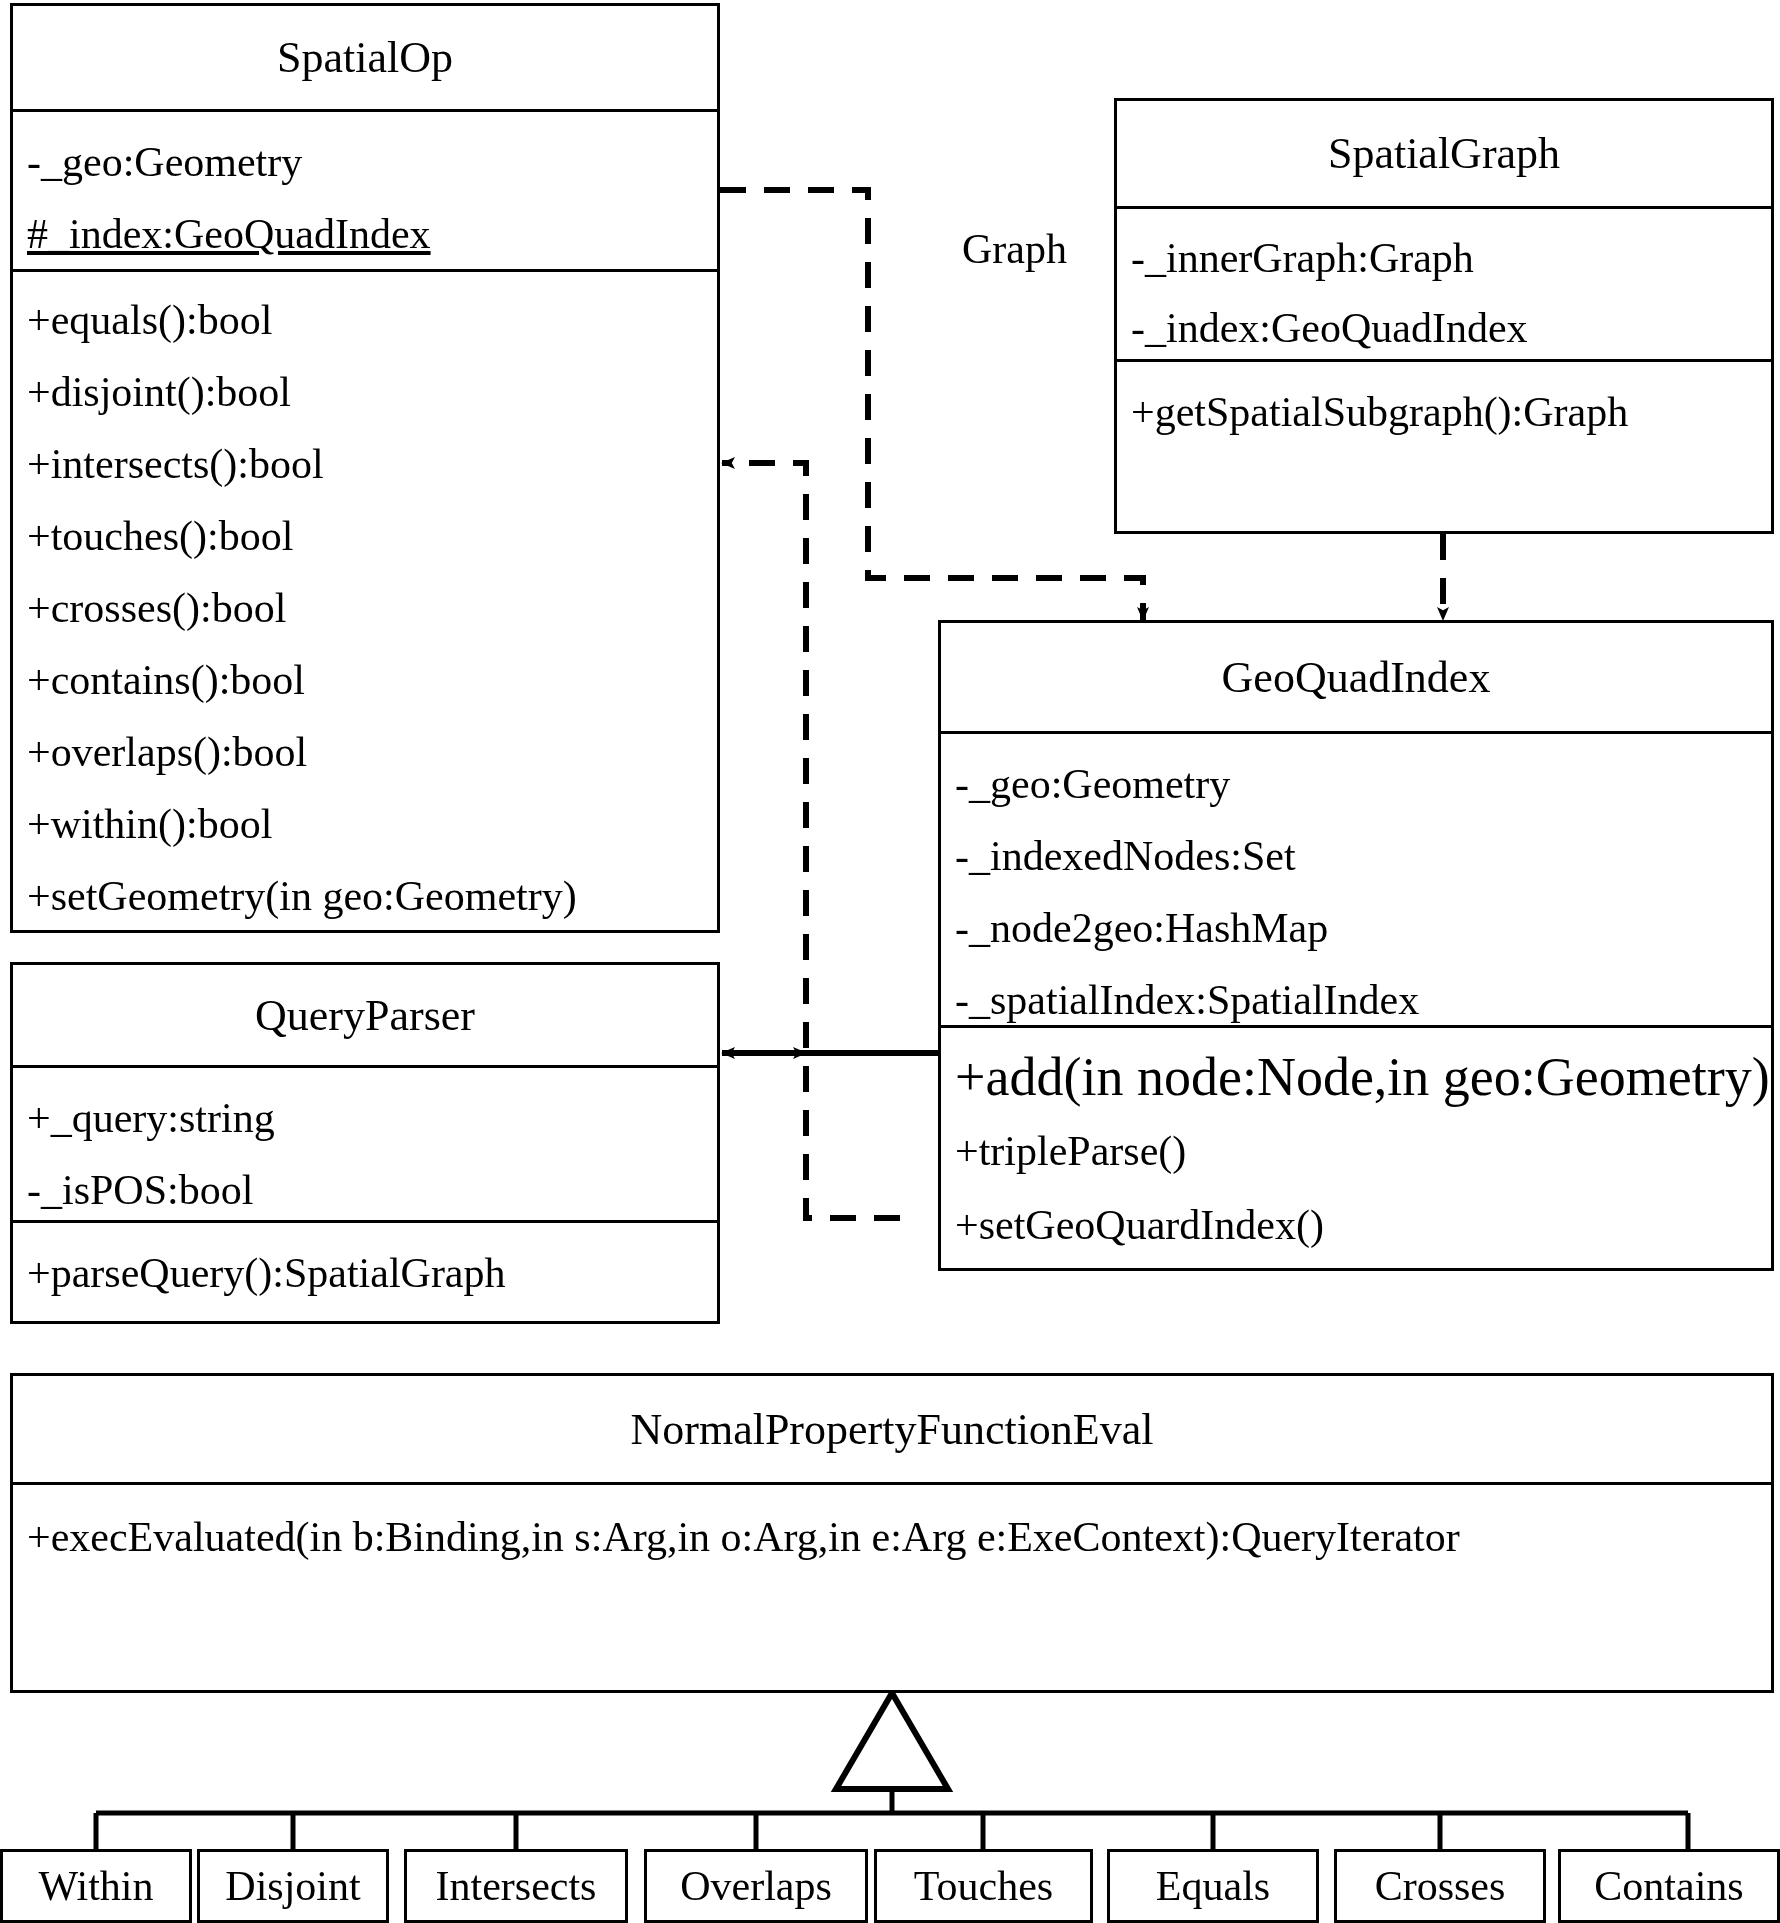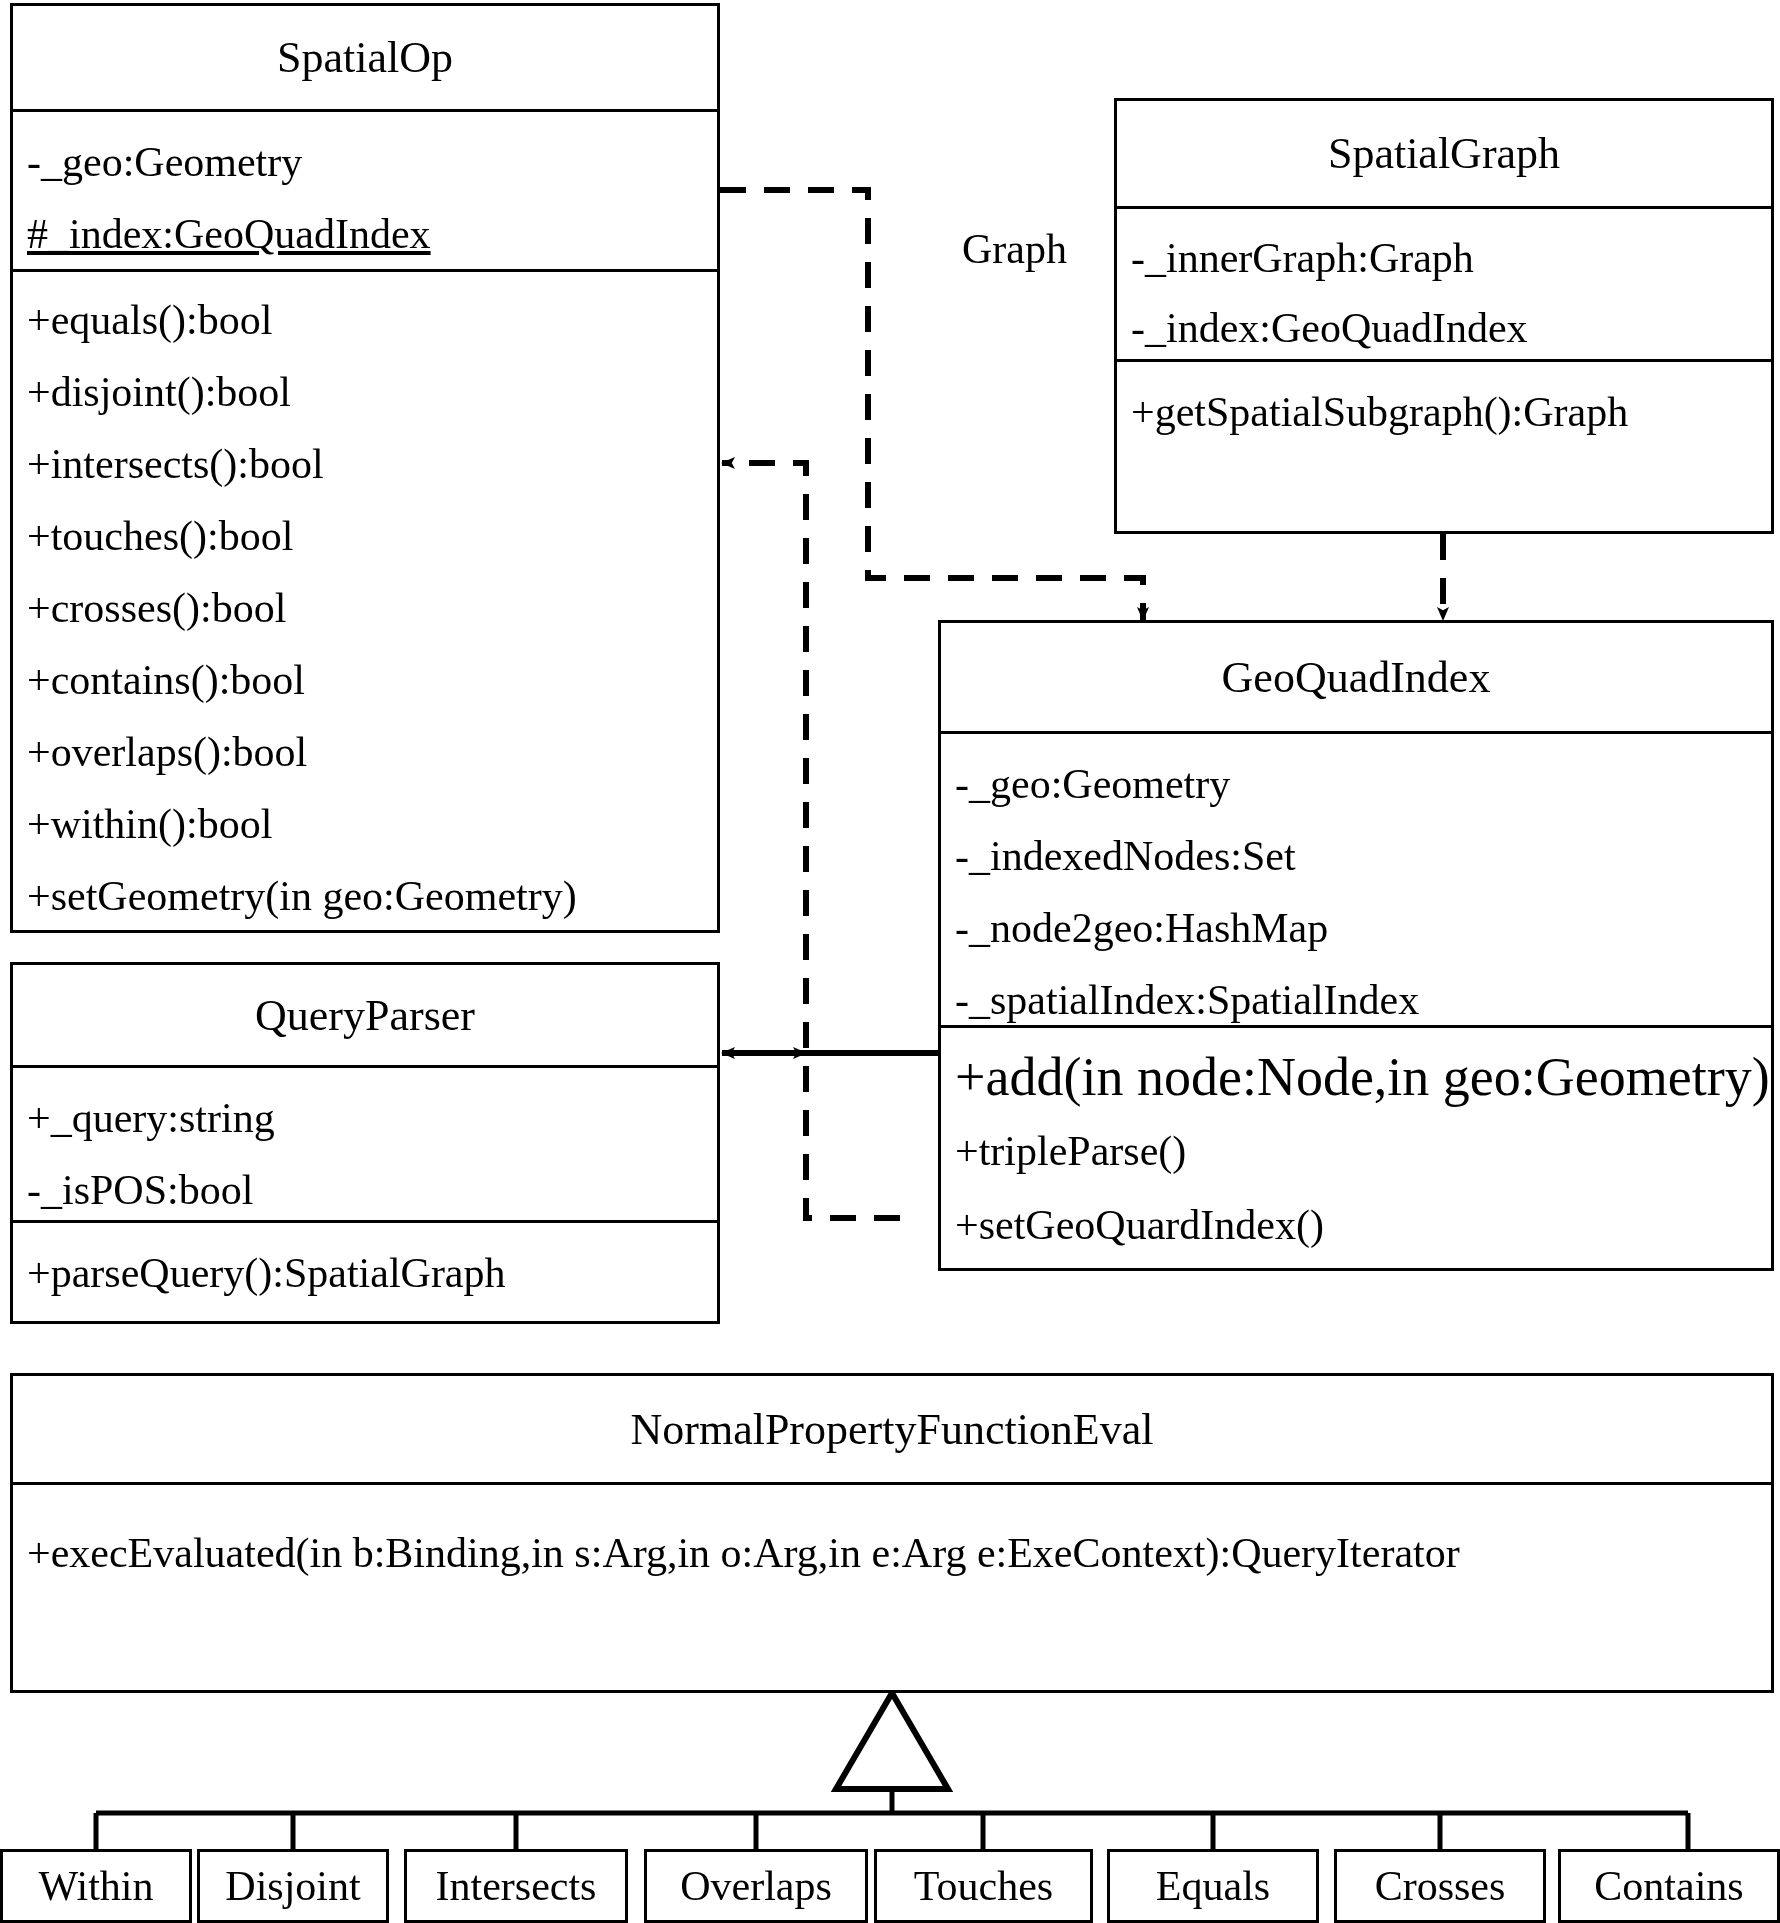--- a/index.html
+++ b/index.html
@@ -144,21 +144,21 @@
       <div class="uml-row" style="font-size:42px;height:72px;">+_query:string</div>
       <div class="uml-row" style="font-size:42px;height:72px;">-_isPOS:bool</div>
     </div>
     <div class="uml-compartment" style="height:111px;padding-top:14px;">
       <div class="uml-row" style="font-size:42px;height:72px;">+parseQuery():SpatialGraph</div>
     </div>
   </div>
 
   <div class="uml-class" style="left:10px;top:1373px;width:1764px;height:320px;">
     <div class="uml-name" style="height:106px;font-size:44px;">NormalPropertyFunctionEval</div>
-    <div class="uml-compartment" style="height:114px;padding-top:32px;">
+    <div class="uml-compartment" style="height:114px;padding-top:16px;">
       <div class="uml-row" style="font-size:42px;height:72px;">+execEvaluated(in b:Binding,in s:Arg,in o:Arg,in e:Arg e:ExeContext):QueryIterator</div>
     </div>
   </div>
 
   <div class="leaf-box" style="left:0px;top:1849px;width:192px;height:74px;font-size:42px;">Within</div>
 
   <div class="leaf-box" style="left:197px;top:1849px;width:192px;height:74px;font-size:42px;">Disjoint</div>
 
   <div class="leaf-box" style="left:404px;top:1849px;width:224px;height:74px;font-size:42px;">Intersects</div>
 

